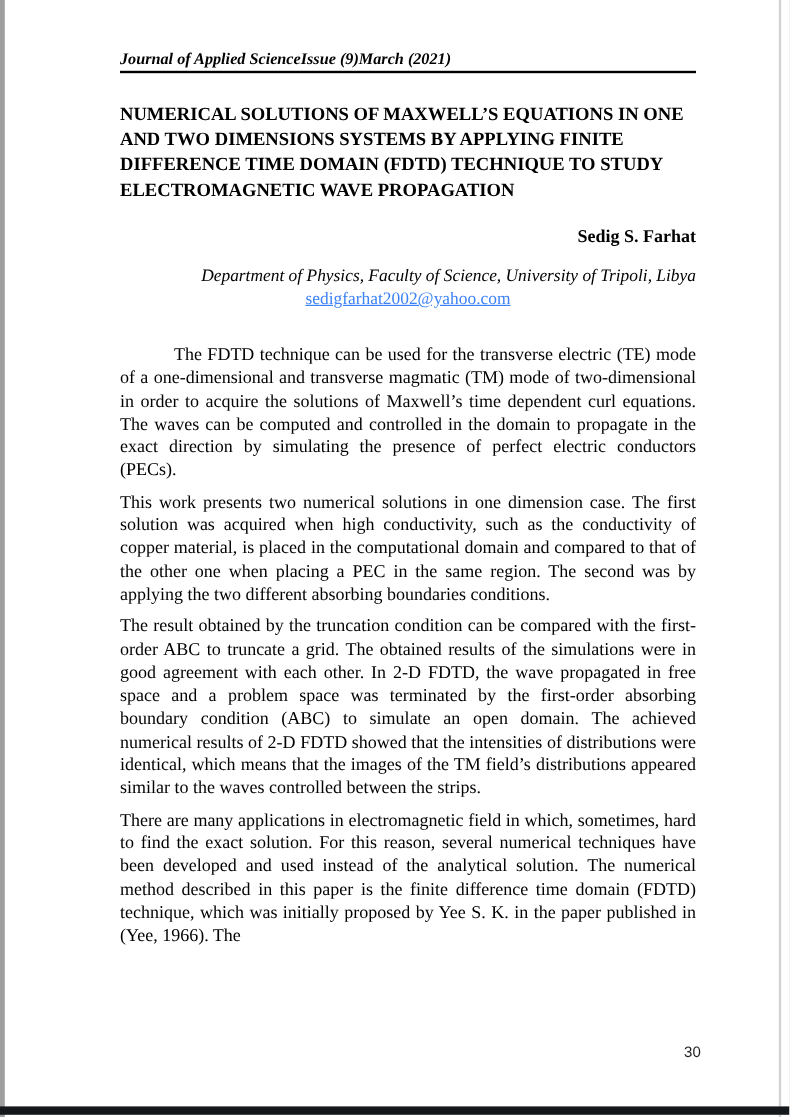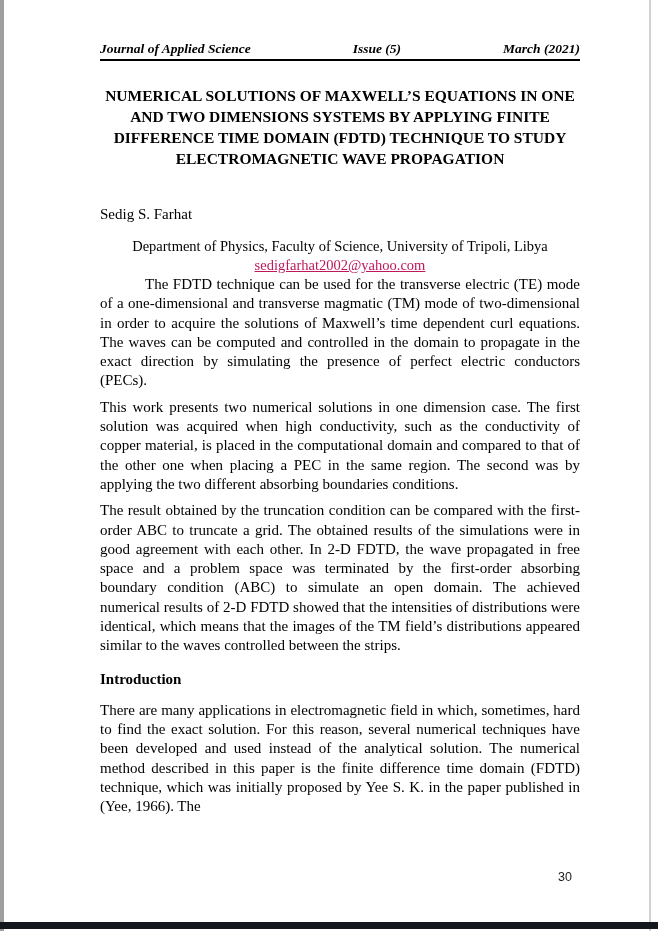--- a/index.html
+++ b/index.html
@@ -26,96 +26,95 @@
     position: absolute; left: 0; bottom: 2px;
     width: 100%; height: 7px;
     background: #14171c;
   }
   .content {
     position: absolute; left: 100px; top: 0;
     width: 480px;
   }
   .jheader {
     display: flex;
-    justify-content: space-between;
     align-items: baseline;
     margin-top: 41px;
     padding-bottom: 3px;
     border-bottom: 2px solid #000000;
     font-weight: bold;
     font-style: italic;
     font-size: 13.5px;
     line-height: 15px;
   }
   .title {
     margin: 24px 0 0 0;
-    text-align: center;
     font-size: 15.5px;
     font-weight: bold;
     line-height: 21px;
   }
   .author {
-    margin-top: 36px;
-    text-align: left;
+    margin-top: 20px;
+    text-align: right;
     font-size: 15px;
-    font-weight: normal;
+    font-weight: bold;
     line-height: 18px;
   }
   .affiliation {
     margin-top: 14px;
-    text-align: center;
+    text-align: right;
     font-size: 14.5px;
     line-height: 19px;
+    font-style: italic;
   }
   .email-line {
     text-align: center;
     font-size: 14.5px;
     line-height: 19px;
   }
   .email-line a {
-    color: #be185d;
+    color: #3b82f6;
     text-decoration: underline;
     cursor: pointer;
   }
   h2.sec {
     font-size: 15px;
     font-weight: bold;
     margin: 14px 0 12px 0;
     line-height: 19px;
   }
   p.body {
     font-size: 15px;
     line-height: 19.3px;
     text-align: justify;
     margin: 0 0 7px 0;
   }
-  p.indent-first { text-indent: 45px; }
+  p.indent-first { text-indent: 45px; margin-top: 28px; }
   p.body b { font-weight: bold; }
   .page-number {
     position: absolute;
-    right: 86px;
+    right: 74px;
     top: 870px;
     font-family: "Liberation Sans", sans-serif;
     font-size: 12.5px;
     color: #1d1d1d;
   }
 </style>
 </head>
 <body>
 
 <div class="page">
   <div class="edge-left"></div>
   <div class="edge-right"></div>
   <div class="edge-bottom"></div>
 
   <div class="content">
 
     <div class="jheader">
       <span>Journal of Applied Science</span>
-      <span>Issue (5)</span>
+      <span>Issue (9)</span>
       <span>March (2021)</span>
     </div>
 
     <h1 class="title">NUMERICAL SOLUTIONS OF MAXWELL’S EQUATIONS IN ONE AND TWO DIMENSIONS SYSTEMS BY APPLYING FINITE DIFFERENCE TIME DOMAIN (FDTD) TECHNIQUE TO STUDY ELECTROMAGNETIC WAVE PROPAGATION</h1>
 
     <div class="author">Sedig S. Farhat</div>
 
     <div class="affiliation">Department of Physics, Faculty of Science, University of Tripoli, Libya</div>
 
     <div class="email-line">
@@ -123,20 +122,19 @@
     </div>
 
 
     <p class="body indent-first">The FDTD technique can be used for the transverse electric (TE) mode of a one-dimensional and transverse magmatic (TM) mode of two-dimensional in order to acquire the solutions of Maxwell’s time dependent curl equations. The waves can be computed and controlled in the domain to propagate in the exact direction by simulating the presence of perfect electric conductors (PECs).</p>
 
     <p class="body">This work presents two numerical solutions in one dimension case. The first solution was acquired when high conductivity, such as the conductivity of copper material, is placed in the computational domain and compared to that of the other one when placing a PEC in the same region. The second was by applying the two different absorbing boundaries conditions.</p>
 
     <p class="body">The result obtained by the truncation condition can be compared with the first-order ABC to truncate a grid. The obtained results of the simulations were in good agreement with each other. In 2-D FDTD, the wave propagated in free space and a problem space was terminated by the first-order absorbing boundary condition (ABC) to simulate an open domain. The achieved numerical results of 2-D FDTD showed that the intensities of distributions were identical, which means that the images of the TM field’s distributions appeared similar to the waves controlled between the strips.</p>
 
 
-    <h2 class="sec">Introduction</h2>
 
     <p class="body">There are many applications in electromagnetic field in which, sometimes, hard to find the exact solution. For this reason, several numerical techniques have been developed and used instead of the analytical solution. The numerical method described in this paper is the finite difference time domain (FDTD) technique, which was initially proposed by Yee S. K. in the paper published in (Yee, 1966). The</p>
 
   </div>
 
   <div class="page-number">30</div>
 </div>
 
 </body></html>

